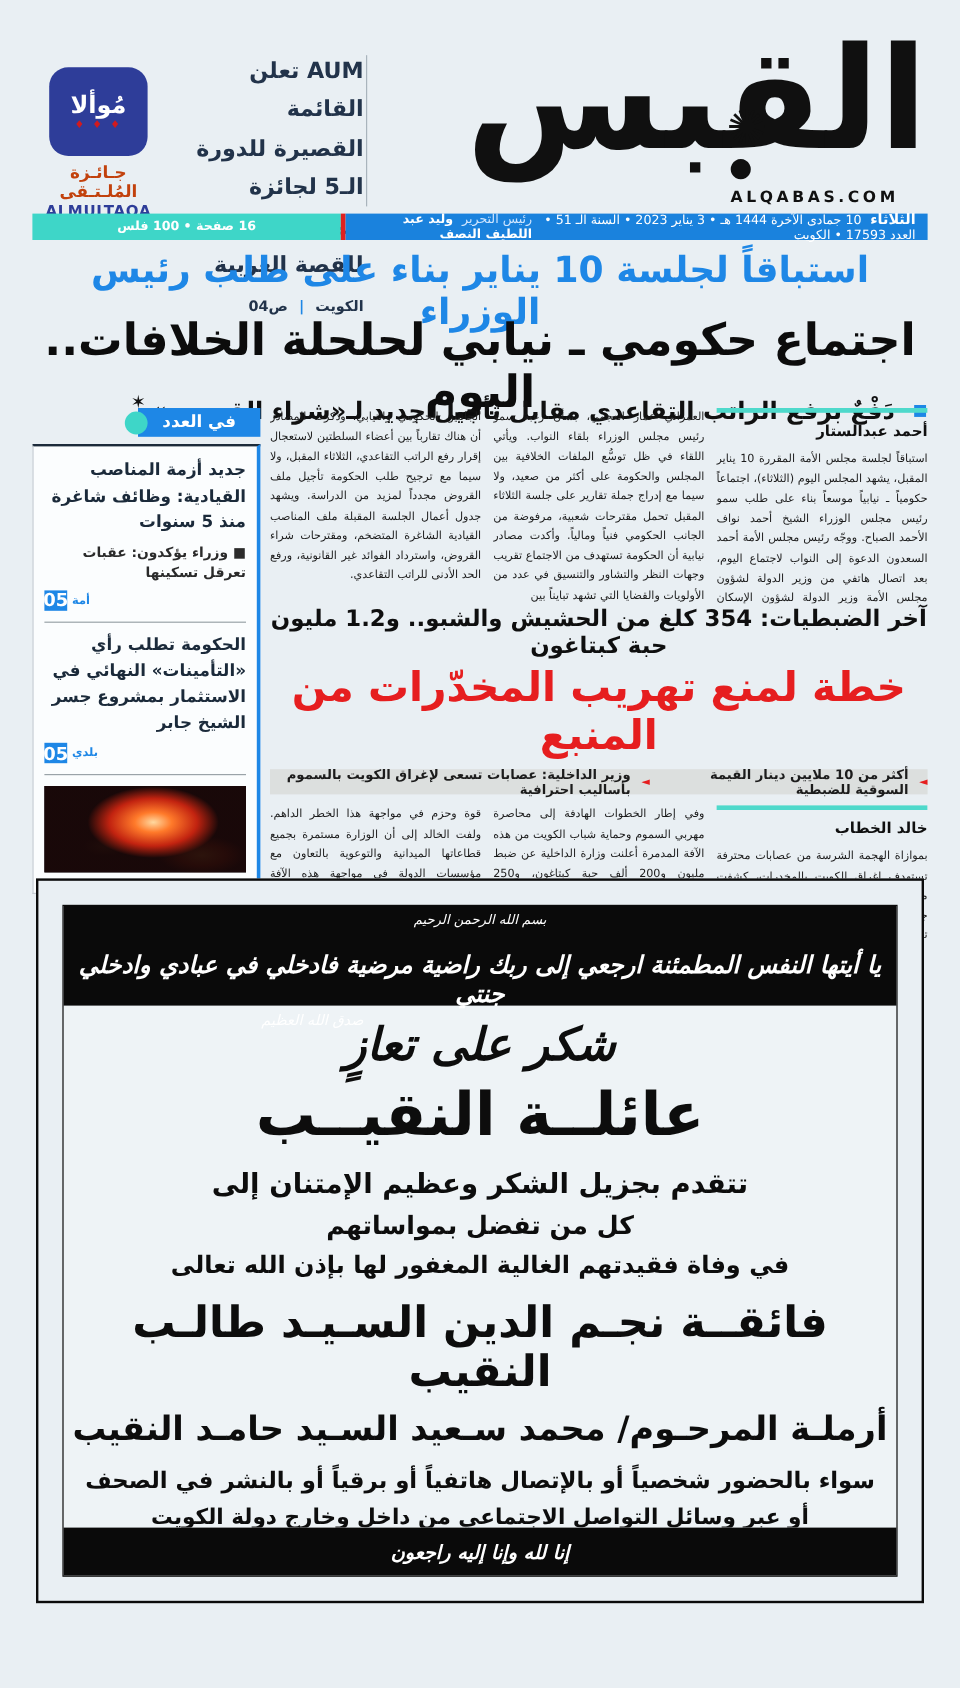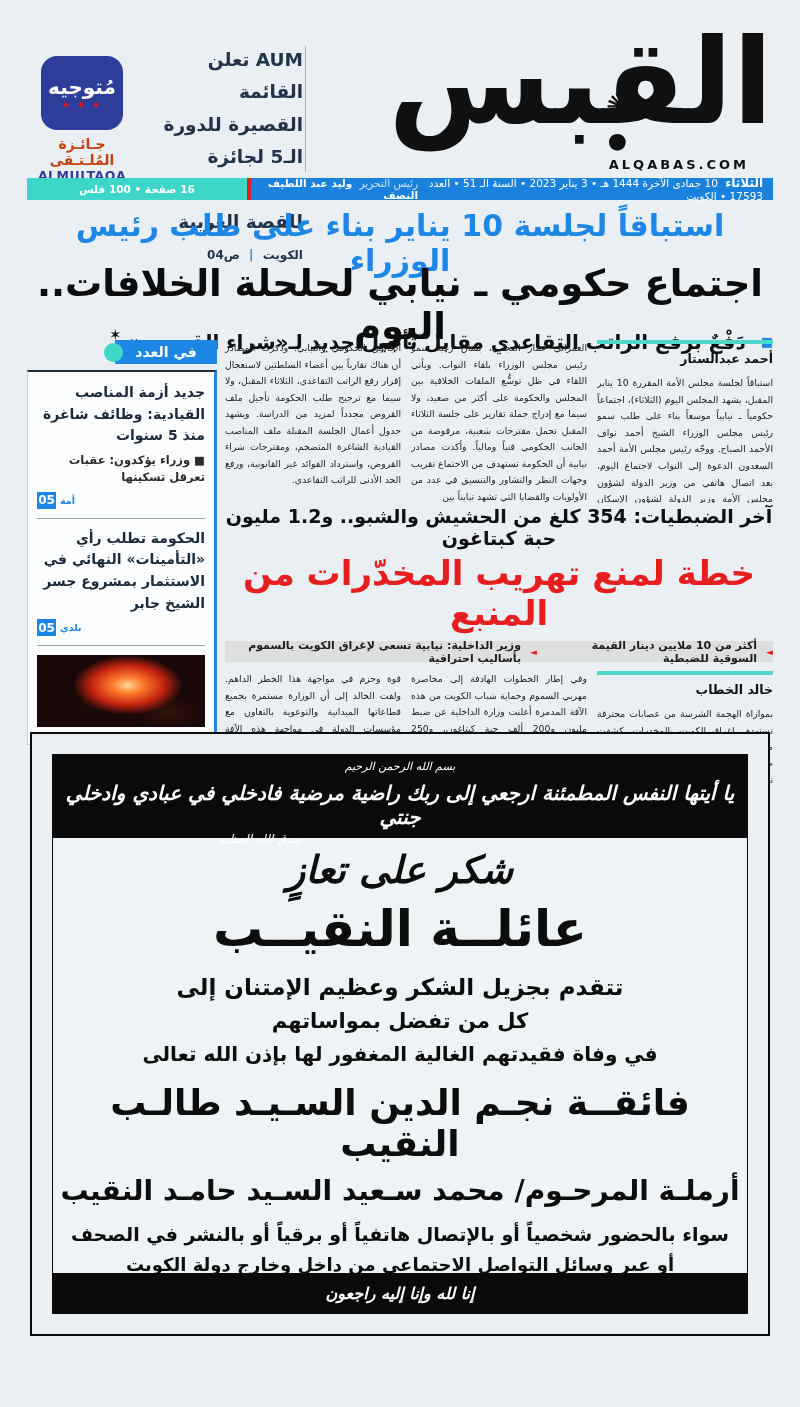--- a/index.html
+++ b/index.html
@@ -24,21 +24,21 @@
   .masthead{flex:1;position:relative;direction:rtl;}
   .mast-logo{font-size:118px;line-height:.95;font-weight:900;color:#101010;text-align:right;
     margin-top:26px;letter-spacing:-4px;}
   .mast-star{position:absolute;top:84px;right:134px;font-size:40px;color:#101010;}
   .mast-dot{position:absolute;top:128px;right:146px;font-size:22px;color:#101010;}
   .mast-site{position:absolute;bottom:6px;right:24px;font-size:13px;font-weight:bold;color:#101010;
     letter-spacing:3px;direction:ltr;}
 
   
   .datebar{position:absolute;top:178px;left:27px;width:746px;height:22px;display:flex;}
-  .db-teal{width:220px;background:#3ed6c8;color:#fff;font-size:10.5px;font-weight:bold;
+  .db-teal{width:257px;background:#3ed6c8;color:#fff;font-size:10.5px;font-weight:bold;
     display:flex;align-items:center;justify-content:center;direction:rtl;}
   .db-red{width:4px;background:#e0201f;}
   .db-blue{flex:1;background:#1a82dd;color:#fff;display:flex;direction:rtl;align-items:center;
     justify-content:space-between;padding:0 10px;font-size:10.5px;}
   .db-date b{font-size:12px;margin-left:4px;}
   .db-editor .lbl{color:#cfe6ff;margin-left:4px;}
   .db-editor .name{font-weight:bold;}
 
   
   .kicker{position:absolute;top:208px;left:27px;width:746px;text-align:center;direction:rtl;
@@ -54,21 +54,21 @@
   .issue-tab{position:relative;margin-left:auto;width:102px;height:24px;background:#1e87e6;color:#fff;
     font-size:14px;font-weight:bold;text-align:center;line-height:24px;direction:rtl;}
   .issue-tab .circ{position:absolute;left:-11px;top:3px;width:19px;height:19px;border-radius:50%;
     background:#3ed6c8;}
   .issue-tab .star{position:absolute;left:-6px;top:-17px;font-size:15px;color:#111;}
   .issue-card{margin-top:6px;background:#fbfdfe;border:1px solid #c5ccd2;border-top:2px solid #1c2b3a;
     border-right:3px solid #1e87e6;padding:10px 9px;height:352px;overflow:hidden;direction:rtl;}
   .si-head{font-size:14px;font-weight:bold;color:#1b2a3a;line-height:1.55;text-align:right;}
   .si-sub{font-size:11.5px;font-weight:bold;color:#2b2b2b;line-height:1.5;margin-top:5px;text-align:right;}
   .badge{display:flex;direction:ltr;align-items:center;gap:4px;margin-top:5px;}
-  .b-num{width:19px;height:17px;background:#1e87e6;color:#fff;font-size:12px;font-weight:bold;
+  .b-num{width:19px;height:17px;background:#1e87e6;color:#fff;font-size:15px;font-weight:bold;
     display:flex;align-items:center;justify-content:center;}
   .b-label{color:#1e87e6;font-size:9.5px;font-weight:bold;}
   .si-hr{border:0;border-top:1px solid #9aa3a8;margin:9px 0;}
   .si-photo{height:72px;margin:2px 0 8px;background:
     radial-gradient(ellipse 70px 38px at 54% 42%, #ffd9a0 0%, #ff7a2a 22%, #c22310 52%, rgba(26,8,8,.92) 78%),
     radial-gradient(ellipse 36px 16px at 78% 80%, #ff9b3a 0%, #b03110 55%, rgba(0,0,0,0) 100%),
     radial-gradient(ellipse 18px 8px at 30% 70%, #5a3a20 0%, rgba(0,0,0,0) 100%),
     #0b0a10;}
 
   
@@ -87,21 +87,21 @@
   .d-strip .tri{color:#e61e1f;font-size:9px;}
   .d-body{margin-top:9px;height:118px;}
 
   
   .obit{position:absolute;top:732px;left:30px;width:740px;height:604px;border:2px solid #0b0b0b;
     box-sizing:border-box;background:#e9eff3;padding:20px;}
   .obit-inner{height:100%;border:1px solid #0b0b0b;box-sizing:border-box;background:#eef3f6;
     display:flex;flex-direction:column;direction:rtl;}
   .obit-topband{height:78px;background:#0a0a0a;color:#fff;text-align:center;padding-top:5px;box-sizing:content-box;}
   .ob-bismillah{font-size:11px;font-style:italic;}
-  .ob-verse{font-size:20px;font-weight:bold;font-style:italic;margin-top:8px;}
+  .ob-verse{font-size:20px;font-weight:bold;font-style:italic;margin-top:19px;}
   .ob-sadaqa{font-size:12px;font-style:italic;text-align:right;padding-right:64%;margin-top:3px;}
   .obit-body{flex:1;text-align:center;color:#0d0d0d;overflow:hidden;}
   .ob-thanks{font-size:38px;font-weight:bold;font-style:italic;margin-top:10px;}
   .ob-family{font-size:50px;font-weight:900;margin-top:8px;}
   .ob-l1{font-size:23px;font-weight:bold;margin-top:16px;}
   .ob-l2{font-size:21px;font-weight:bold;margin-top:9px;}
   .ob-l3{font-size:20px;font-weight:bold;margin-top:9px;}
   .ob-deceased{font-size:36px;font-weight:900;margin-top:16px;}
   .ob-relation{font-size:28px;font-weight:700;margin-top:10px;}
   .ob-l4{font-size:19px;font-weight:bold;margin-top:16px;}
@@ -112,21 +112,21 @@
 </style>
 </head>
 <body>
 
 <div class="page">
 
   <div class="header">
     <div class="prize">
       <div class="prize-left">
         <div class="prize-logo">
-          <span class="mark">مُتوجيه</span>
+          <span class="mark">مُوألا</span>
           <span class="diamonds">♦ ♦ ♦</span>
         </div>
         <div class="prize-cap-ar">جـائـزة المُلـتـقى</div>
         <div class="prize-cap-en">ALMULTAQA PRIZE</div>
       </div>
       <div class="prize-right">
         <div class="prize-headline">AUM تعلن القائمة
 القصيرة للدورة
 الـ5 لجائزة الملتقى
 للقصة العربية</div>
@@ -218,21 +218,21 @@
     </div>
   </section>
 
   <section class="drugs">
     <div class="d-kicker">آخر الضبطيات: 354 كلغ من الحشيش والشبو.. و1.2 مليون حبة كبتاغون</div>
     <div class="d-headline">خطة لمنع تهريب المخدّرات من المنبع</div>
     <div class="d-strip">
       <span class="tri">◄</span>
       <span>أكثر من 10 ملايين دينار القيمة السوقية للضبطية</span>
       <span class="tri">◄</span>
-      <span>وزير الداخلية: نيابية تسعى لإغراق الكويت بالسموم بأساليب احترافية</span>
+      <span>وزير الداخلية: عصابات تسعى لإغراق الكويت بالسموم بأساليب احترافية</span>
     </div>
     <div class="cols d-body">
       <div class="col">
         <div class="byline-bar"></div>
         <div class="byline-name">خالد الخطاب</div>
         <span>بموازاة الهجمة الشرسة من عصابات محترفة تستهدف إغراق الكويت بالمخدرات، كشفت مصادر مسؤولة أن وزارة الداخلية أعدت خطة جديدة متكاملة لحماية البلاد من السموم، تتضمن التنسيق مع جهات دولية لمنع تهريب المخدرات من المنبع بجانب تشديد الرقابة داخلياً وتكثيف عمل الأجهزة والفرق الأمنية المختصة لضبط المروجين داخل البلاد، مشيرة إلى اتخاذ إجراءات استباقية لحماية الكويت من المهربين.</span>
       </div>
       <div class="col">وفي إطار الخطوات الهادفة إلى محاصرة مهربي السموم وحماية شباب الكويت من هذه الآفة المدمرة أعلنت وزارة الداخلية عن ضبط مليون و200 ألف حبة كبتاغون، و250 كيلوغراماً من مادة الحشيش المخدرة، و104 كيلوغرامات من مادة الشبو، أول من أمس، تقدر قيمتها السوقية وفق المصادر بأكثر من 10 ملايين دينار. وشدد النائب الأول لرئيس مجلس الوزراء وزير الداخلية وزير الدفاع بالإنابة الشيخ طلال الخالد على أن محاولات إغراق البلاد بهذه الآفة المدمرة في مجالي التهريب والترويج أصبحت تدار عن طريق أساليب احترافية، مؤكداً بذل المزيد من الجهود والوقوف بكل</div>
       <div class="col">قوة وحزم في مواجهة هذا الخطر الداهم. ولفت الخالد إلى أن الوزارة مستمرة بجميع قطاعاتها الميدانية والتوعوية بالتعاون مع مؤسسات الدولة في مواجهة هذه الآفة وتسخير الإمكانات للتصدي لجميع محاولات التهريب والترويج من قبل شبكات وعصابات تسعى للنيل من شباب الوطن. ونوه بالجهود المبذولة من قبل إدارتي مكافحة المخدرات وخفر السواحل في توجيه الضربات المتتالية بكل قوة وحزم ضد المهربين والمروجين، وصد جميع أساليب ومحاولات التهريب التي تستهدف مجتمعنا.</div>
     </div>

